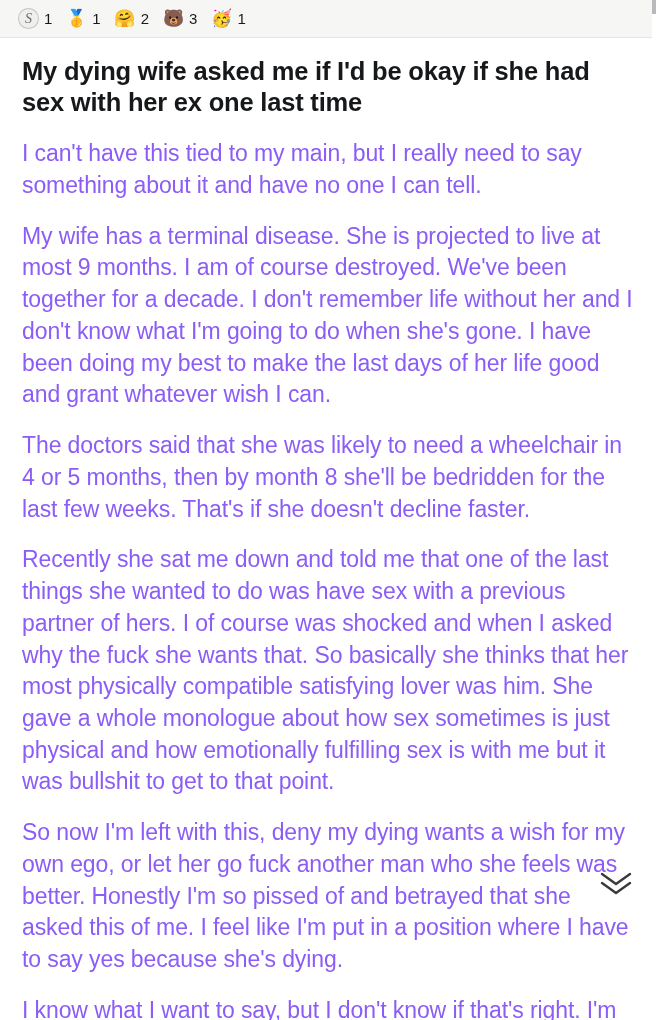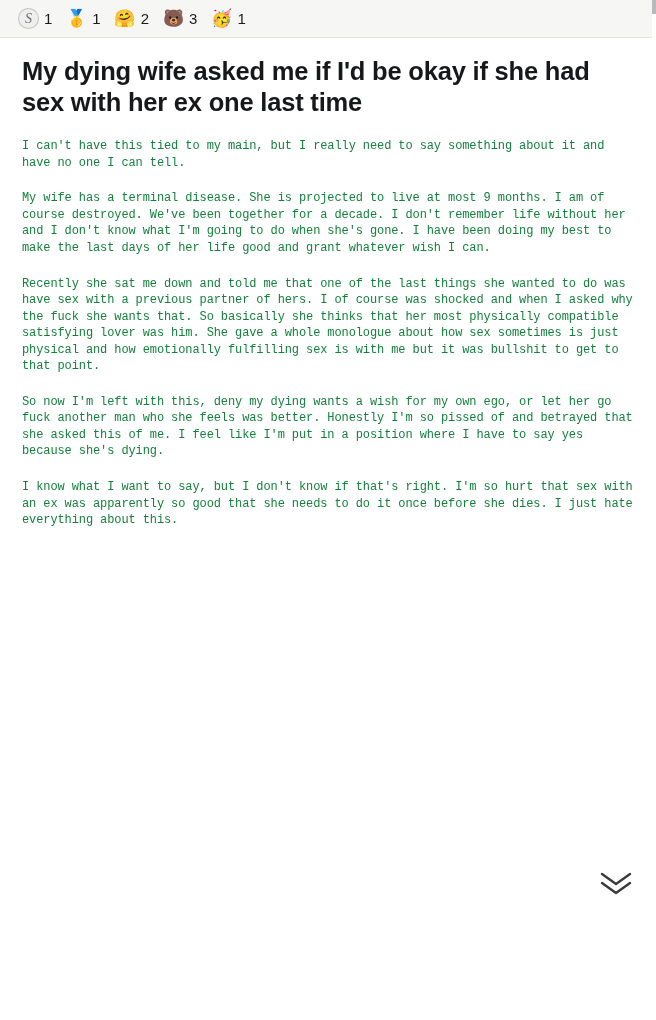--- a/index.html
+++ b/index.html
@@ -62,26 +62,25 @@
   }
   .post-title {
     font-size: 25.5px;
     line-height: 1.22;
     font-weight: bold;
     color: #16181a;
     margin: 0 0 20px 0;
     letter-spacing: -0.2px;
   }
   .post-body p {
-    font-size: 12px;
+    font-size: 23px;
     line-height: 1.38;
-    color: #15803d;
+    color: #8b5cf6;
     margin: 0 0 19px 0;
     letter-spacing: -0.1px;
-    font-family: Liberation Mono, monospace;
   }
 
   
   .expand-chevron {
     position: absolute;
     right: 18px;
     top: 862px;
     width: 44px;
     height: 44px;
     display: flex;
@@ -133,20 +132,21 @@
     <span class="reaction-emoji plain">🥳</span>
     <span class="reaction-count">1</span>
   </div>
 </div>
 
 <div class="post">
   <h1 class="post-title">My dying wife asked me if I'd be okay if she had sex with her ex one last time</h1>
   <div class="post-body">
     <p>I can't have this tied to my main, but I really need to say something about it and have no one I can tell.</p>
     <p>My wife has a terminal disease. She is projected to live at most 9 months. I am of course destroyed. We've been together for a decade. I don't remember life without her and I don't know what I'm going to do when she's gone. I have been doing my best to make the last days of her life good and grant whatever wish I can.</p>
+    <p>The doctors said that she was likely to need a wheelchair in 4 or 5 months, then by month 8 she'll be bedridden for the last few weeks. That's if she doesn't decline faster.</p>
     <p>Recently she sat me down and told me that one of the last things she wanted to do was have sex with a previous partner of hers. I of course was shocked and when I asked why the fuck she wants that. So basically she thinks that her most physically compatible satisfying lover was him. She gave a whole monologue about how sex sometimes is just physical and how emotionally fulfilling sex is with me but it was bullshit to get to that point.</p>
     <p>So now I'm left with this, deny my dying wants a wish for my own ego, or let her go fuck another man who she feels was better. Honestly I'm so pissed of and betrayed that she asked this of me. I feel like I'm put in a position where I have to say yes because she's dying.</p>
     <p>I know what I want to say, but I don't know if that's right. I'm so hurt that sex with an ex was apparently so good that she needs to do it once before she dies. I just hate everything about this.</p>
   </div>
 </div>
 
 <div class="expand-chevron">
   <svg width="34" height="26" viewBox="0 0 34 26" fill="none" xmlns="http://www.w3.org/2000/svg" aria-hidden="true">
     <path d="M3 3 L17 13 L31 3" stroke="#3a3a3c" stroke-width="2.4" stroke-linecap="round" stroke-linejoin="round"></path>
     <path d="M3 12 L17 22 L31 12" stroke="#3a3a3c" stroke-width="2.4" stroke-linecap="round" stroke-linejoin="round"></path>

